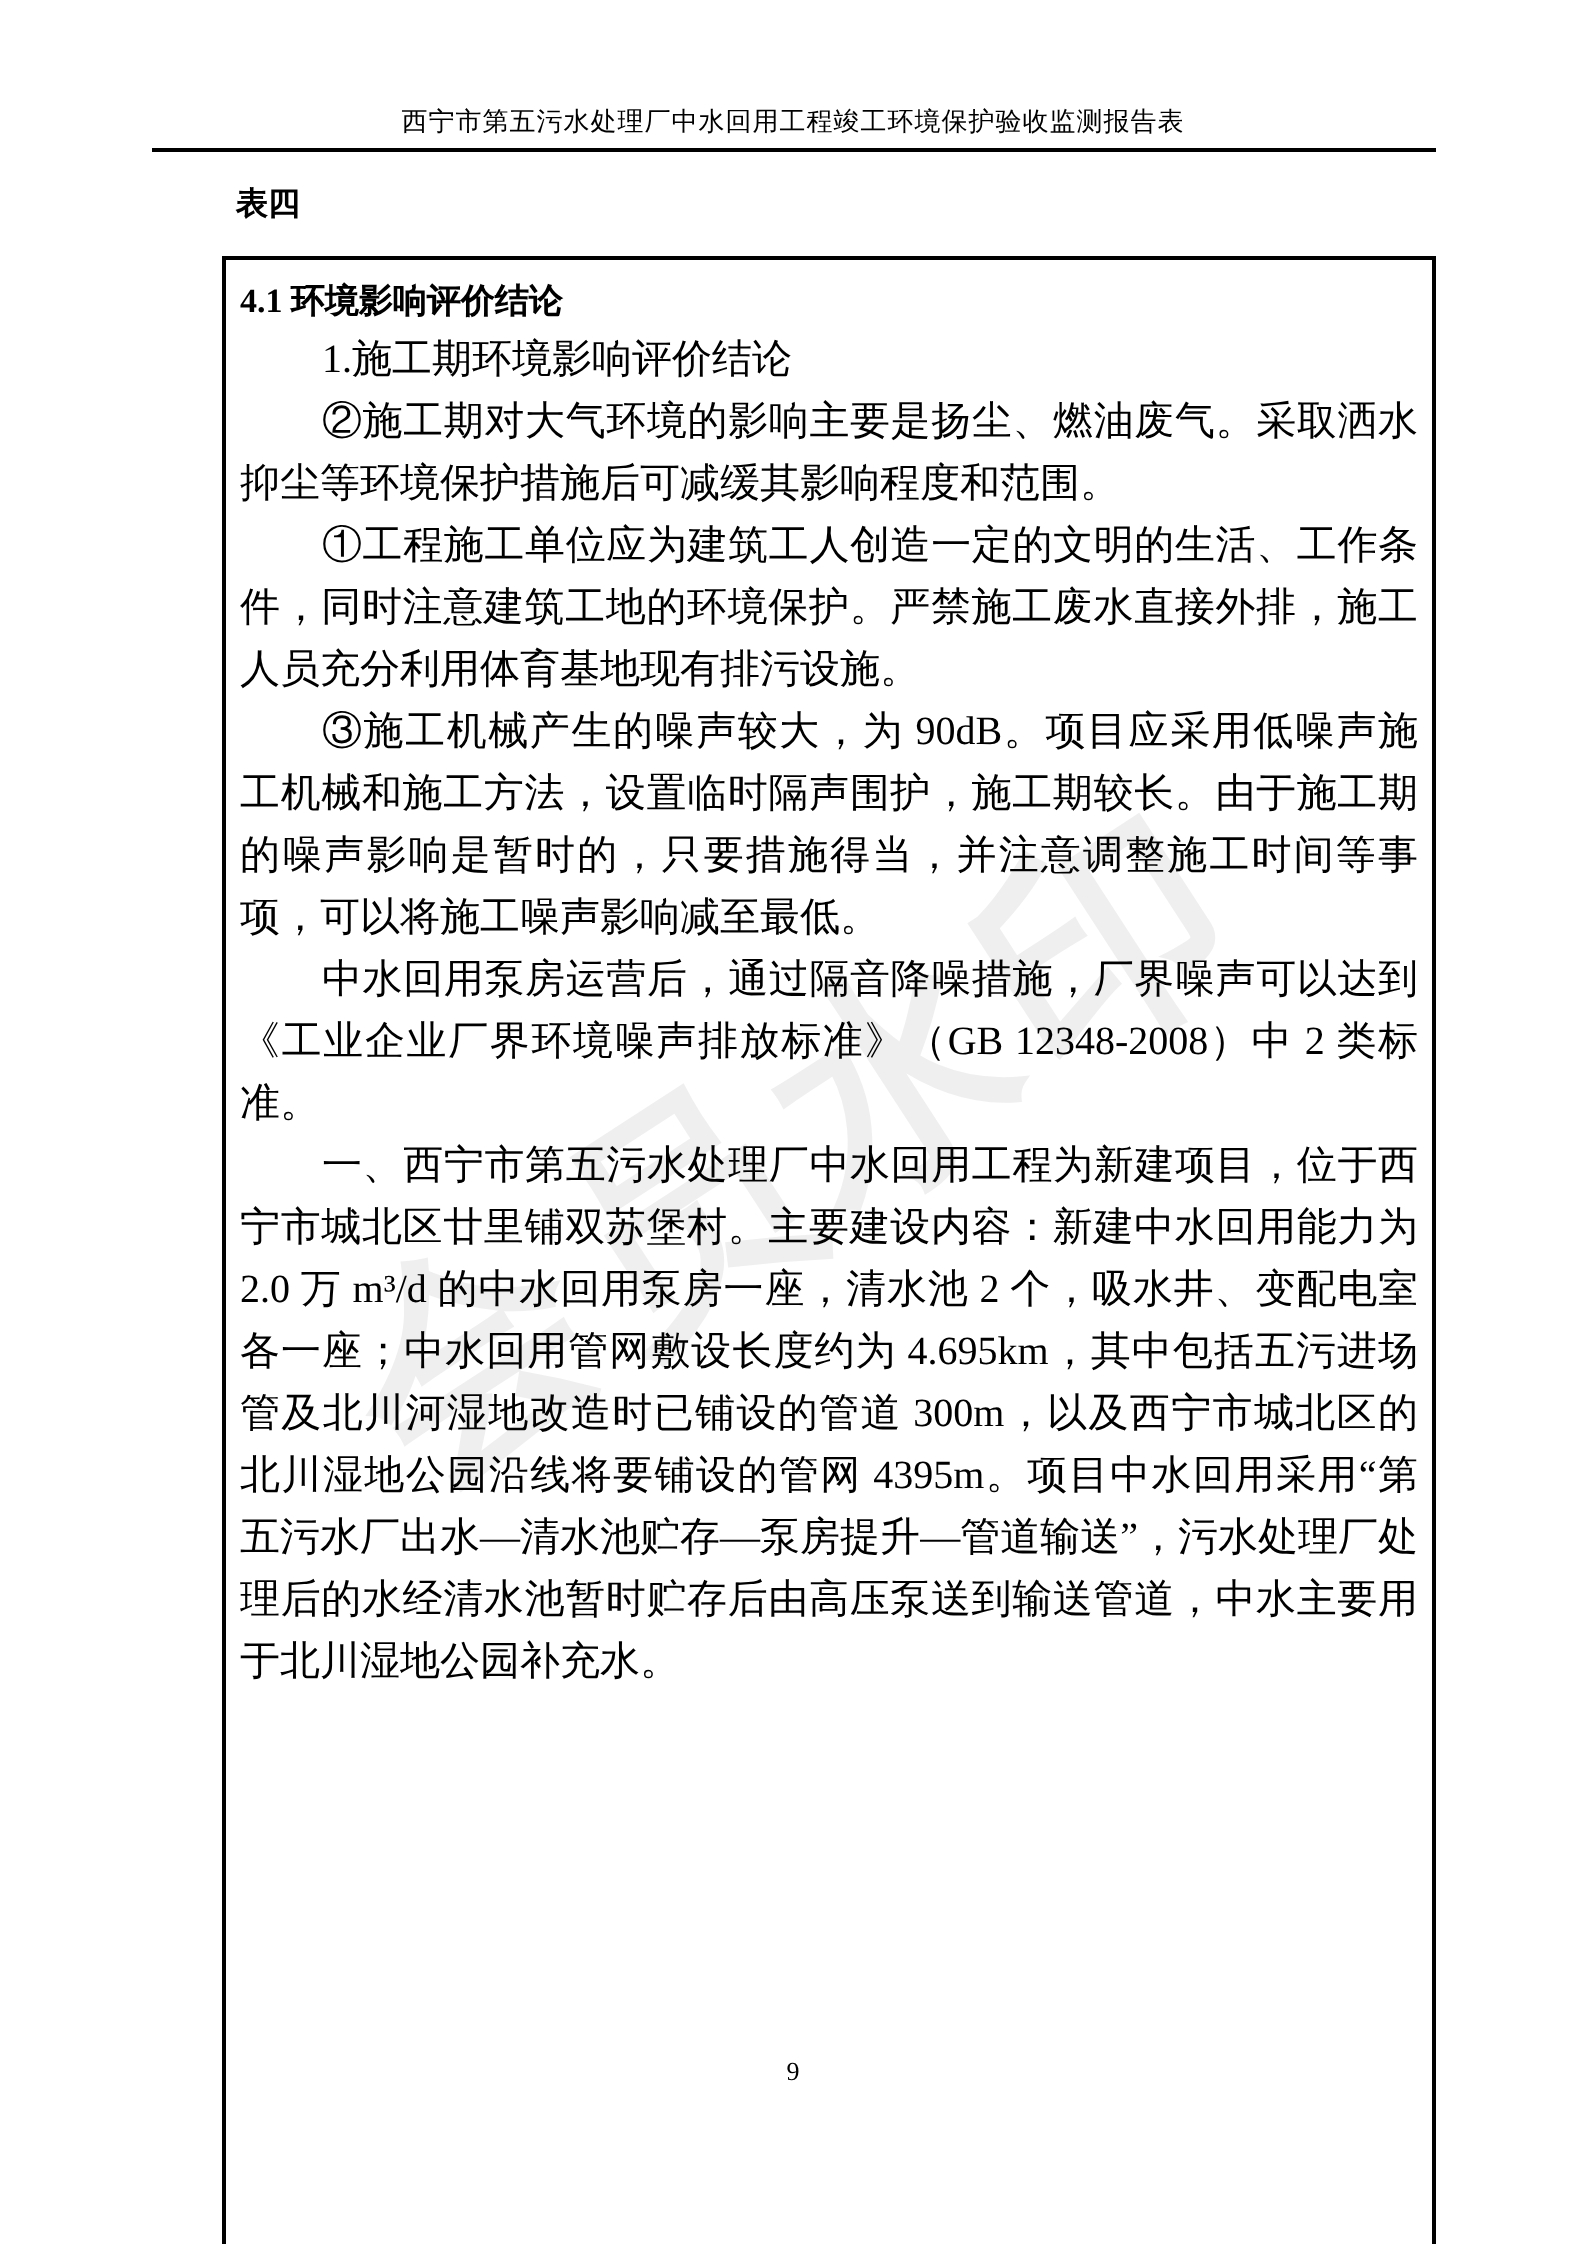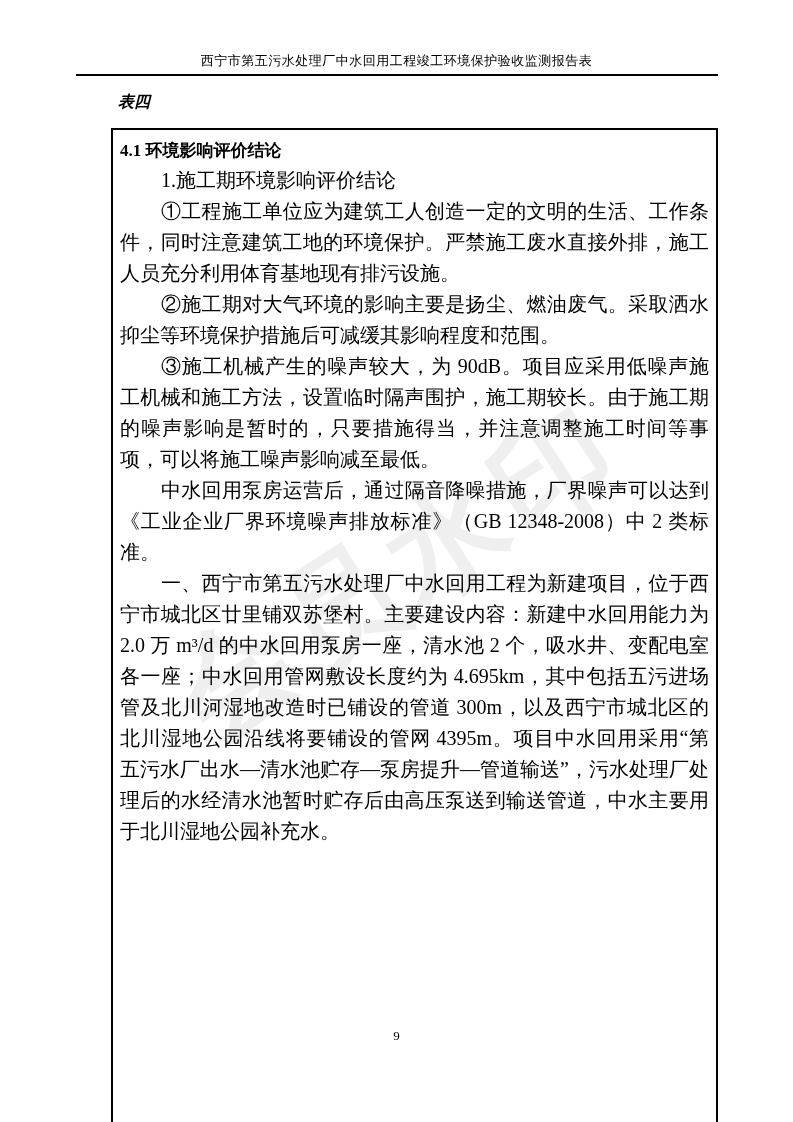--- a/index.html
+++ b/index.html
@@ -22,21 +22,20 @@
   }
   .header-rule{
     position:absolute;top:74px;left:76px;width:642px;height:0;
     border-top:2px solid #000;
     z-index:3;
   }
   .table-label{
     position:absolute;top:92px;left:118px;
     font-size:16px;font-weight:bold;
     z-index:3;
-    font-style:italic;
   }
   .watermark{
     position:absolute;top:492px;left:110px;width:580px;height:170px;
     font-size:118px;font-weight:bold;white-space:nowrap;
     color:rgba(100,100,100,0.10);
     transform:rotate(-33deg);
     transform-origin:50% 50%;
     letter-spacing:8px;
     text-align:center;
     z-index:1;
@@ -83,22 +82,22 @@
 
   <div class="table-label">表四</div>
 
   <div class="watermark">会员水印</div>
 
   <div class="doc-table">
 
     <div class="section-heading">4.1 环境影响评价结论</div>
 
     <p class="para">1.施工期环境影响评价结论</p>
+    <p class="para">②施工期对大气环境的影响主要是扬尘、燃油废气。采取洒水抑尘等环境保护措施后可减缓其影响程度和范围。</p>
     <p class="para">①工程施工单位应为建筑工人创造一定的文明的生活、工作条件，同时注意建筑工地的环境保护。严禁施工废水直接外排，施工人员充分利用体育基地现有排污设施。</p>
-    <p class="para">②施工期对大气环境的影响主要是扬尘、燃油废气。采取洒水抑尘等环境保护措施后可减缓其影响程度和范围。</p>
     <p class="para">③施工机械产生的噪声较大，为 90dB。项目应采用低噪声施工机械和施工方法，设置临时隔声围护，施工期较长。由于施工期的噪声影响是暂时的，只要措施得当，并注意调整施工时间等事项，可以将施工噪声影响减至最低。</p>
     <p class="para">中水回用泵房运营后，通过隔音降噪措施，厂界噪声可以达到《工业企业厂界环境噪声排放标准》（GB 12348-2008）中 2 类标准。</p>
 
 
     <p class="para">一、西宁市第五污水处理厂中水回用工程为新建项目，位于西宁市城北区廿里铺双苏堡村。主要建设内容：新建中水回用能力为 2.0 万 m³/d 的中水回用泵房一座，清水池 2 个，吸水井、变配电室各一座；中水回用管网敷设长度约为 4.695km，其中包括五污进场管及北川河湿地改造时已铺设的管道 300m，以及西宁市城北区的北川湿地公园沿线将要铺设的管网 4395m。项目中水回用采用“第五污水厂出水—清水池贮存—泵房提升—管道输送”，污水处理厂处理后的水经清水池暂时贮存后由高压泵送到输送管道，中水主要用于北川湿地公园补充水。</p>
 
   </div>
 
   <div class="page-number">9</div>
 

